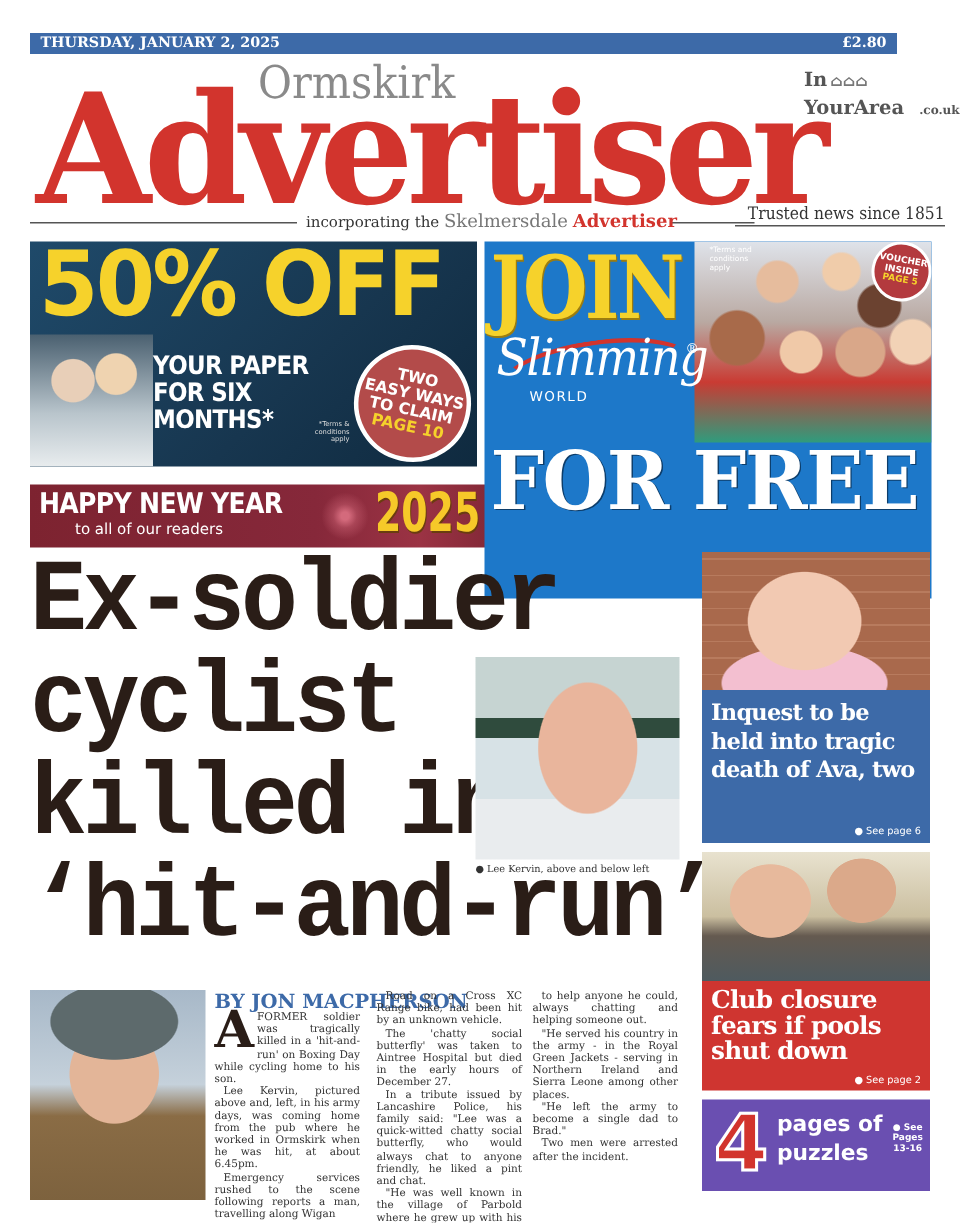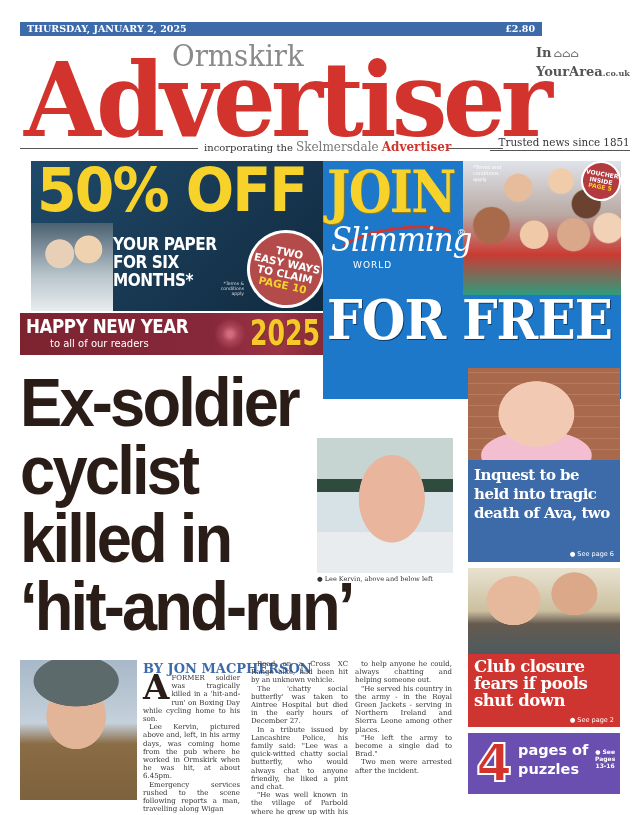--- a/index.html
+++ b/index.html
@@ -1,47 +1,47 @@
 <!DOCTYPE html>
 <html><head>
 <meta charset="utf-8">
 <style>
   * { box-sizing: border-box; margin: 0; padding: 0; }
   html, body { width: 640px; height: 815px; background: #ffffff; overflow: hidden; }
   body { position: relative; font-family: "DejaVu Serif", serif; color: #2a1d17; }
 
-  .dateline { position: absolute; left: 20px; top: 22px; width: 522px; height: 14px; background: #3d6aa8; color: #fff;
+  .dateline { position: absolute; left: 20px; top: 22px; width: 578px; height: 14px; background: #3d6aa8; color: #fff;
     font-family: "DejaVu Serif", serif; font-weight: bold; font-size: 9.5px; line-height: 14px; padding: 0 7px; display: flex; justify-content: space-between; }
 
   .masthead { position: absolute; left: 20px; top: 38px; width: 610px; height: 120px; }
   .mh-ormskirk { position: absolute; left: 152px; top: 0px; font-family: "DejaVu Serif", serif; font-size: 30px; color: #8a8a8a; letter-spacing: 0px; transform: scaleX(0.92); transform-origin: left; }
   .mh-advertiser { position: absolute; left: 4px; top: 12px; font-family: "DejaVu Serif", serif; font-weight: bold; font-size: 102px; line-height: 100px; color: #d2342d; letter-spacing: -5px; transform: scaleX(0.97); transform-origin: left; }
   .mh-inyourarea { position: absolute; right: 4px; top: 4px; font-family: "DejaVu Serif", serif; font-weight: bold; color: #555; text-align: left; width: 90px; }
   .mh-in { font-size: 13px; line-height: 14px; }
   .mh-houses { font-size: 10px; color: #777; margin-left: 2px; }
   .mh-yourarea { font-size: 13px; line-height: 14px; }
-  .mh-couk { font-size: 8px; }
+  .mh-couk { font-size: 8px; margin-left: 10px; }
   .mh-rule-left { position: absolute; left: 0; top: 110px; width: 178px; height: 1px; background: #555; }
   .mh-rule-mid { position: absolute; left: 427px; top: 110px; width: 56px; height: 1px; background: #555; }
   .mh-rule-right { position: absolute; left: 470px; top: 112px; width: 140px; height: 1px; background: #555; }
   .mh-incorp { position: absolute; left: 184px; top: 102px; font-family: "DejaVu Serif", serif; font-size: 10px; color: #333; white-space: nowrap; }
   .mh-incorp .skel { font-size: 12px; color: #777; }
   .mh-incorp .adv { font-size: 12px; color: #d2342d; font-weight: bold; }
   .mh-trusted { position: absolute; right: 0; top: 97px; font-family: "DejaVu Serif", serif; font-size: 11.5px; color: #333; transform: scaleX(0.9); transform-origin: right; white-space: nowrap; }
 
   
-  .promo-left { position: absolute; left: 20px; top: 161px; width: 298px; height: 150px; background: linear-gradient(135deg, #1f4a6a 0%, #17364f 60%, #0f2a3f 100%); overflow: hidden; margin-left: 11px; }
+  .promo-left { position: absolute; left: 20px; top: 161px; width: 298px; height: 150px; background: linear-gradient(135deg, #1f4a6a 0%, #17364f 60%, #0f2a3f 100%); overflow: hidden; }
   .pl-50 { position: absolute; left: 6px; top: -4px; font-family: "DejaVu Sans", sans-serif; font-weight: bold; font-size: 60px; line-height: 66px; color: #f6d22b; letter-spacing: -2px; transform: scaleX(0.95); transform-origin: left; }
   .pl-photo { position: absolute; left: 0; top: 62px; width: 82px; height: 88px; background: radial-gradient(circle at 35% 35%, #e8cfb8 0 18%, transparent 19%), radial-gradient(circle at 70% 30%, #efd3b0 0 16%, transparent 17%), linear-gradient(180deg, #4a6070 0%, #b9c5cc 60%, #e8ecee 100%); }
   .pl-paper { position: absolute; left: 82px; top: 74px; font-family: "DejaVu Sans", sans-serif; font-weight: bold; color: #fff; font-size: 17px; line-height: 18px; letter-spacing: -0.5px; transform: scaleX(0.9); transform-origin: left; }
   .pl-terms { position: absolute; left: 183px; top: 120px; width: 30px; font-family: "DejaVu Sans", sans-serif; font-size: 4.5px; line-height: 5px; color: #ddd; text-align: right; }
   .pl-badge { position: absolute; left: 216px; top: 69px; width: 78px; height: 78px; border-radius: 50%; background: #b34b4a; border: 3px solid #fff; transform: rotate(12deg); display: flex; flex-direction: column; align-items: center; justify-content: center; font-family: "DejaVu Sans", sans-serif; font-weight: bold; font-size: 10.5px; line-height: 11px; color: #fff; text-align: center; }
   .pl-badge .pg { color: #f6d22b; }
 
-  .promo-hny { position: absolute; left: 20px; top: 313px; width: 347px; height: 42px; background: linear-gradient(90deg, #7d2330 0%, #86283a 55%, #9b3344 75%, #6f1f2c 100%); overflow: hidden; text-decoration: underline; }
+  .promo-hny { position: absolute; left: 20px; top: 323px; width: 347px; height: 42px; background: linear-gradient(90deg, #7d2330 0%, #86283a 55%, #9b3344 75%, #6f1f2c 100%); overflow: hidden; text-decoration: underline; }
   .hny-title { position: absolute; left: 6px; top: 2px; font-family: "DejaVu Sans", sans-serif; font-weight: bold; font-size: 19px; line-height: 22px; color: #fff; letter-spacing: -0.5px; transform: scaleX(0.88); transform-origin: left; }
   .hny-sub { position: absolute; left: 30px; top: 25px; font-family: "DejaVu Sans", sans-serif; font-size: 10px; color: #fff; }
   .hny-year { position: absolute; left: 230px; top: -2px; font-family: "DejaVu Sans", sans-serif; font-weight: bold; font-size: 36px; line-height: 44px; color: #f6c929; transform: scaleX(0.7); transform-origin: left; text-shadow: 1px 1px 0 #6a3c10; }
   .hny-fireworks { position: absolute; left: 190px; top: 4px; width: 40px; height: 34px; border-radius: 50%; background: radial-gradient(circle, #d46a7c 0 10%, rgba(212,106,124,0.4) 30%, transparent 60%); }
 
   
   .promo-right { position: absolute; left: 323px; top: 161px; width: 298px; height: 238px; background: #1d78c9; overflow: hidden; }
   .pr-photo { position: absolute; left: 140px; top: 0; width: 158px; height: 134px; background:
       radial-gradient(circle at 18% 48%, #a86a4a 0 12%, transparent 13%),
       radial-gradient(circle at 45% 55%, #f0c9a8 0 12%, transparent 13%),
@@ -55,21 +55,21 @@
   .pr-slimming { position: absolute; left: 8px; top: 58px; font-family: "DejaVu Serif", serif; font-style: italic; font-size: 34px; color: #fff; letter-spacing: -1px; transform: scaleX(0.9); transform-origin: left; }
   .pr-reg { position: absolute; left: 134px; top: 67px; font-size: 9px; color: #fff; }
   .pr-world { position: absolute; left: 30px; top: 99px; font-family: "DejaVu Sans", sans-serif; font-size: 9px; color: #fff; letter-spacing: 1px; }
   .pr-swoosh { position: absolute; left: 10px; top: 66px; width: 130px; height: 44px; border: 3px solid #d2342d; border-color: #d2342d transparent transparent transparent; border-radius: 50%; transform: rotate(-8deg); }
   .pr-terms { position: absolute; left: 150px; top: 3px; width: 32px; font-family: "DejaVu Sans", sans-serif; font-size: 5px; line-height: 6px; color: #fff; }
   .pr-voucher { position: absolute; left: 258px; top: 0px; width: 40px; height: 40px; border-radius: 50%; background: #b33a3e; border: 2px solid #fff; transform: rotate(10deg); display: flex; flex-direction: column; align-items: center; justify-content: center; font-family: "DejaVu Sans", sans-serif; font-weight: bold; font-size: 6px; line-height: 6.5px; color: #fff; text-align: center; }
   .pr-voucher .pg { color: #f6d22b; }
   .pr-free { position: absolute; left: 4px; top: 128px; font-family: "DejaVu Serif", serif; font-weight: bold; font-size: 54px; line-height: 62px; color: #fff; letter-spacing: -1px; transform: scaleX(0.93); transform-origin: left; text-shadow: 1px 1px 0 #0d3d6a; white-space: nowrap; }
 
   
-  .headline { position: absolute; left: 20px; top: 368px; width: 440px; font-family: Liberation Sans, sans-serif; font-weight: bold; color: #2a1d17; font-size: 68px; line-height: 68px; letter-spacing: -3px; }
+  .headline { position: absolute; left: 20px; top: 368px; width: 440px; font-family: Liberation Mono, monospace; font-weight: bold; color: #2a1d17; font-size: 68px; line-height: 68px; letter-spacing: -3px; }
   .headline div { white-space: nowrap; transform: scaleX(0.93); transform-origin: left; }
   .lee-photo { position: absolute; left: 317px; top: 438px; width: 136px; height: 135px; background:
       radial-gradient(ellipse 30% 40% at 55% 45%, #e9b59c 0 80%, transparent 82%),
       linear-gradient(180deg, #c6d4d2 0%, #c6d4d2 30%, #2f4b3d 30%, #2f4b3d 40%, #d7e2e6 40%, #d7e2e6 70%, #e9ecee 70%, #e9ecee 100%); }
   .lee-caption { position: absolute; left: 317px; top: 575px; font-family: "DejaVu Serif", serif; font-size: 6.5px; color: #333; white-space: nowrap; }
 
   .soldier-photo { position: absolute; left: 20px; top: 660px; width: 117px; height: 140px; background:
       radial-gradient(ellipse 40% 20% at 48% 15%, #5d6a6c 0 90%, transparent 92%),
       radial-gradient(ellipse 28% 26% at 48% 40%, #e3b598 0 90%, transparent 92%),
       linear-gradient(180deg, #a7b8c8 0%, #c5d1db 45%, #8a6c45 60%, #7d623e 100%); }

